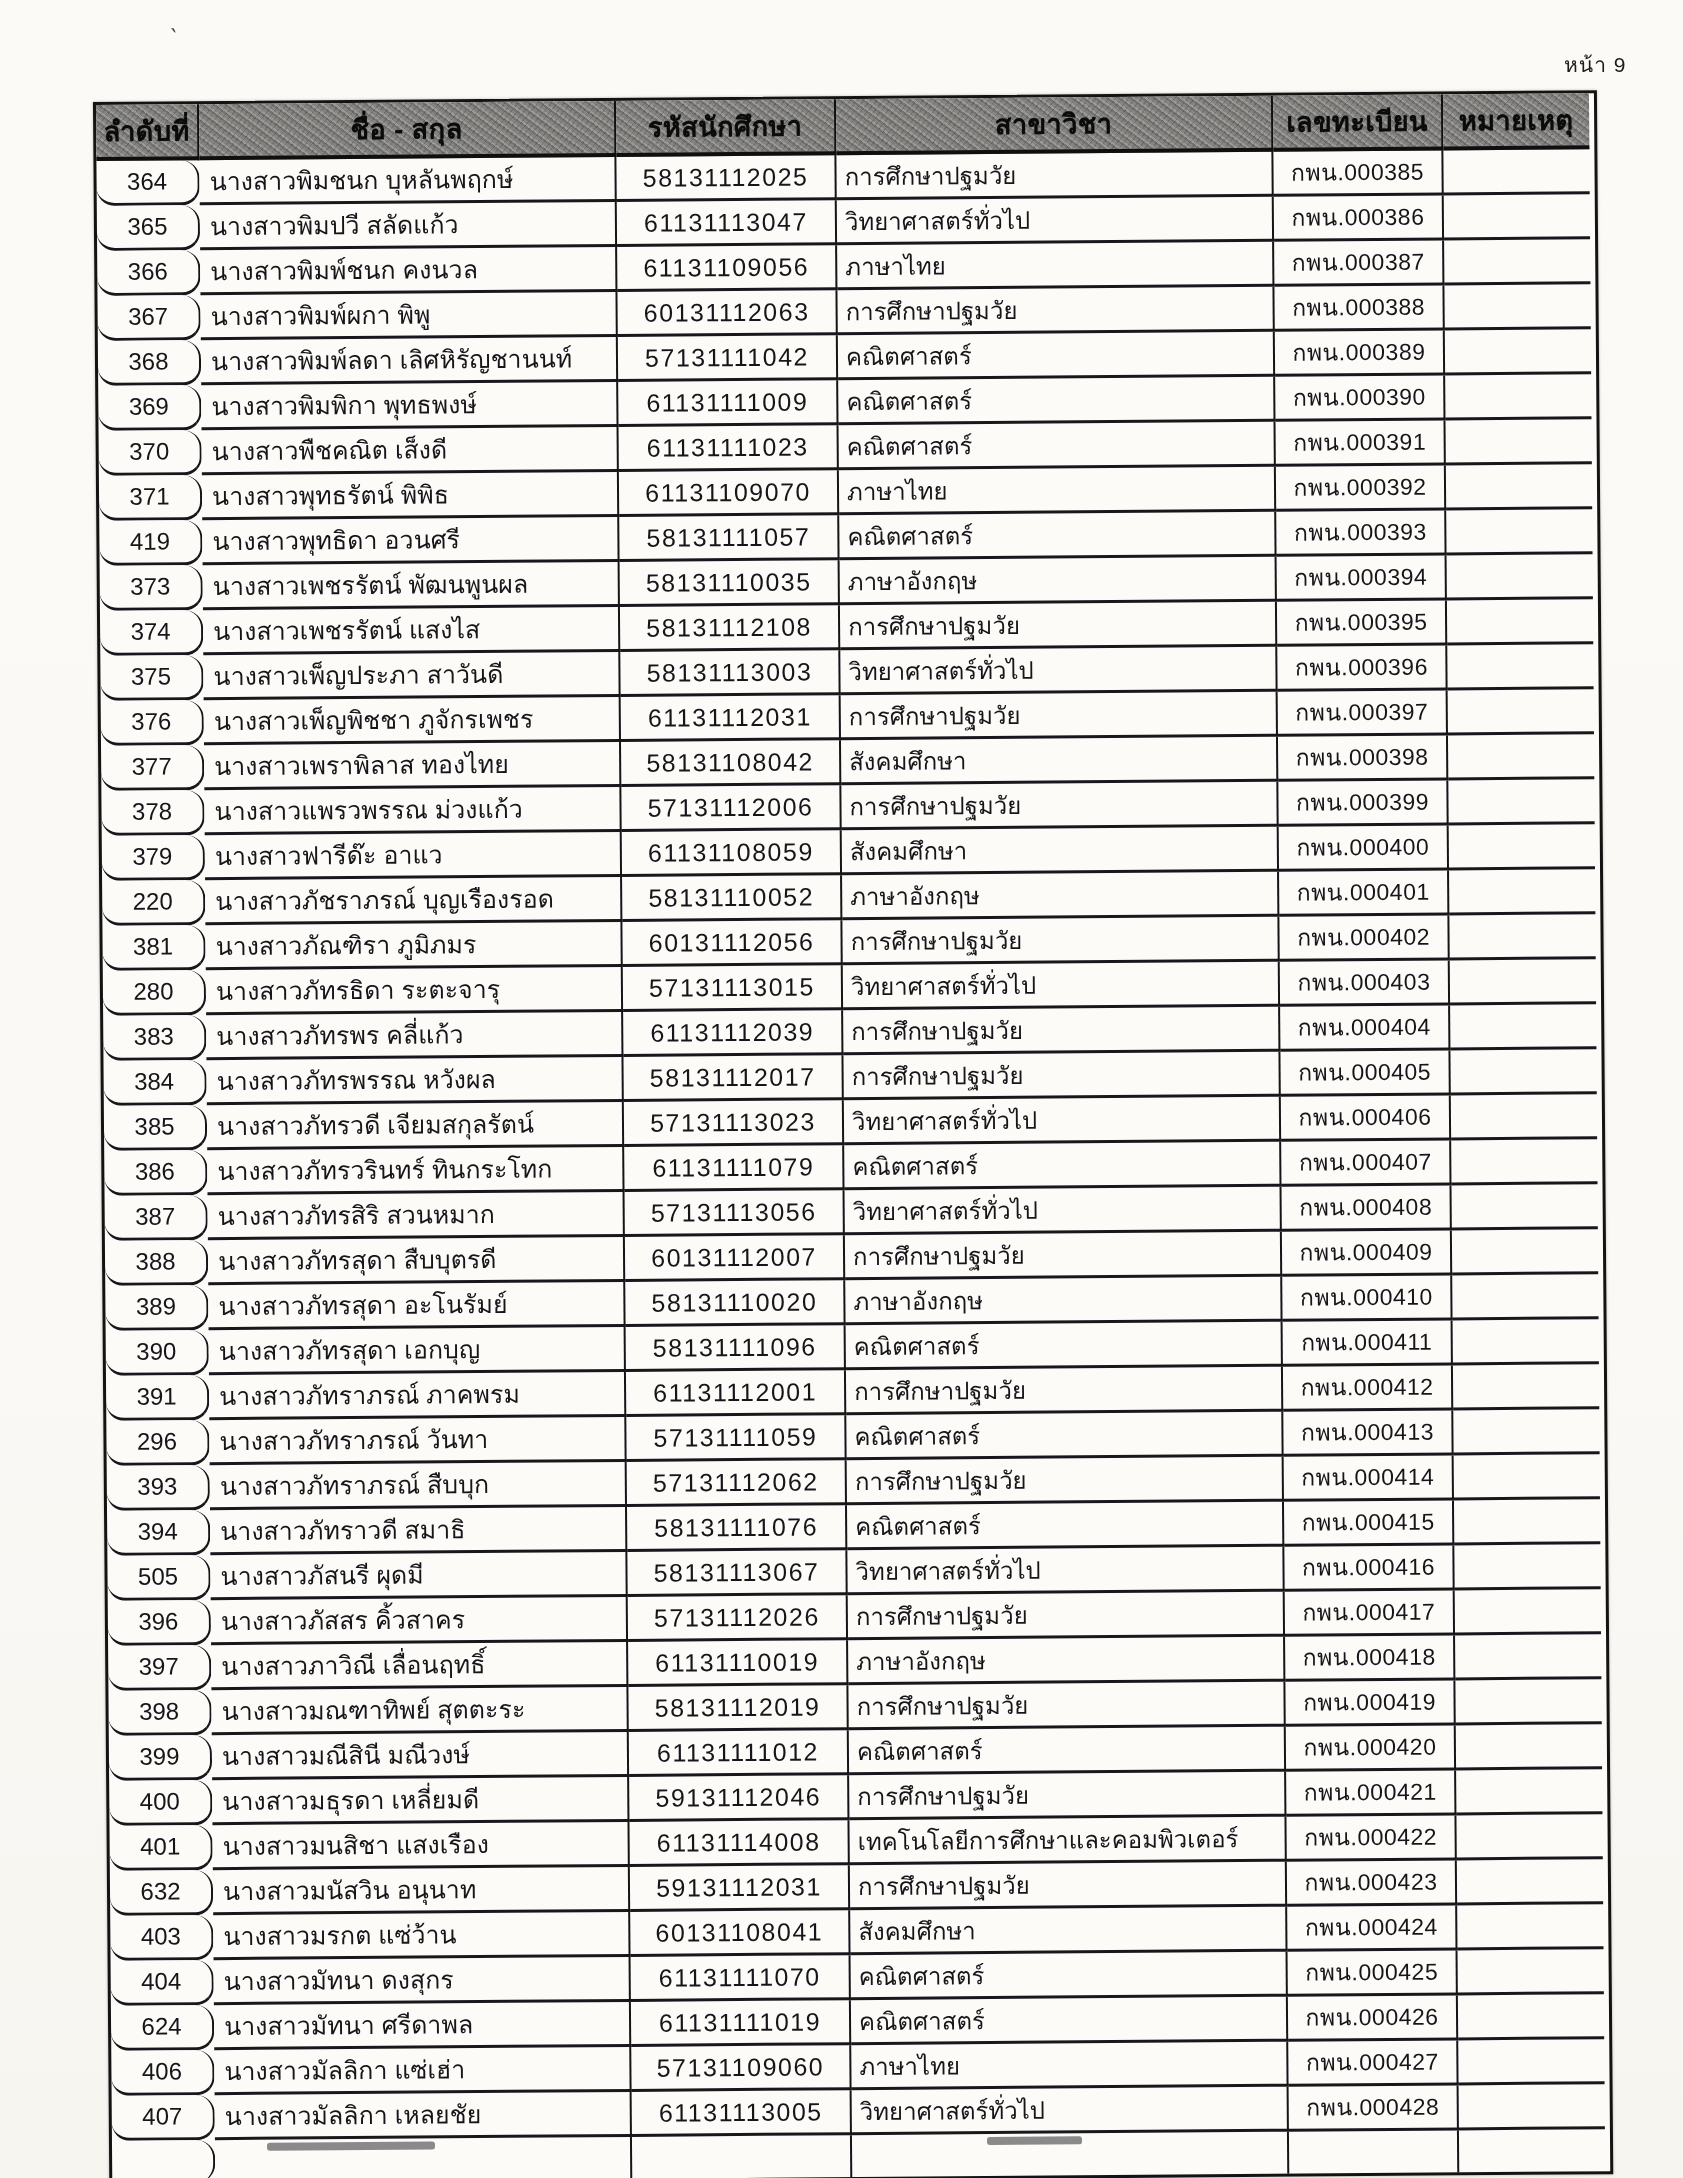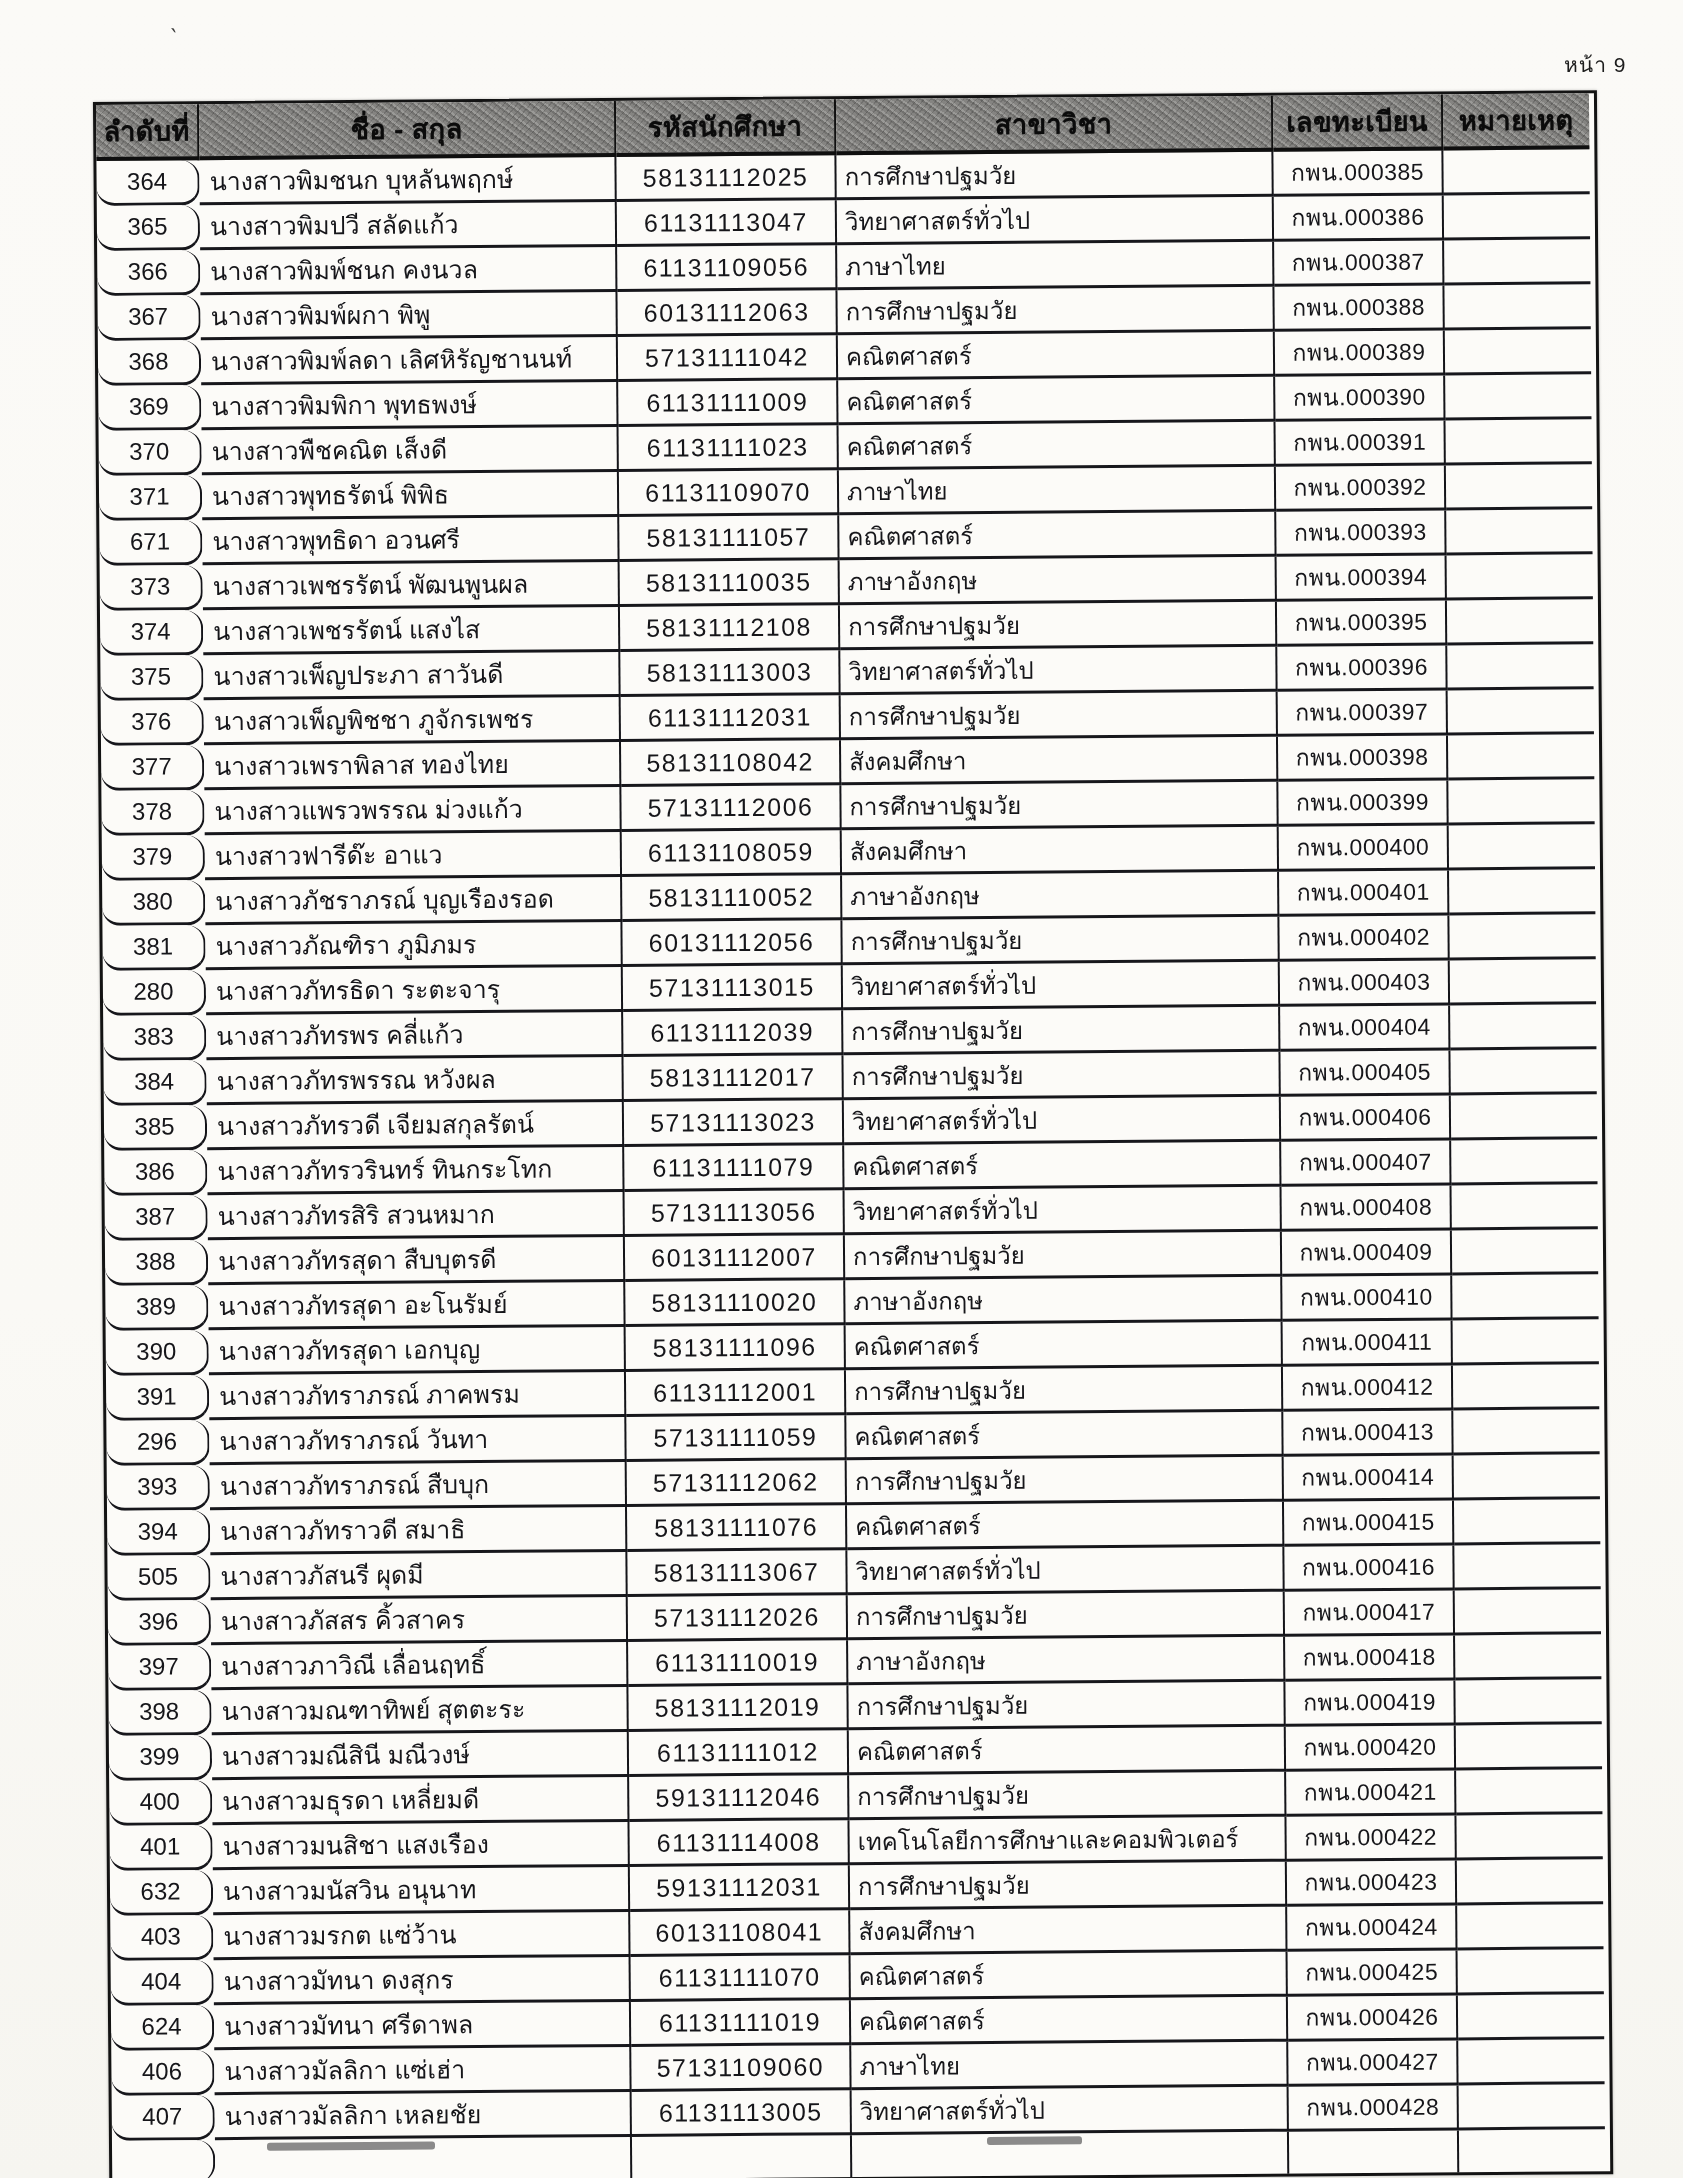--- a/index.html
+++ b/index.html
@@ -150,21 +150,21 @@
         </div>
         <div class="tr">
           <div class="td cell-no">371</div>
           <div class="td cell-name">นางสาวพุทธรัตน์ พิพิธ</div>
           <div class="td cell-id">61131109070</div>
           <div class="td cell-major">ภาษาไทย</div>
           <div class="td cell-reg">กพน.000392</div>
           <div class="td cell-remark"></div>
         </div>
         <div class="tr">
-          <div class="td cell-no">671</div>
+          <div class="td cell-no">419</div>
           <div class="td cell-name">นางสาวพุทธิดา อวนศรี</div>
           <div class="td cell-id">58131111057</div>
           <div class="td cell-major">คณิตศาสตร์</div>
           <div class="td cell-reg">กพน.000393</div>
           <div class="td cell-remark"></div>
         </div>
         <div class="tr">
           <div class="td cell-no">373</div>
           <div class="td cell-name">นางสาวเพชรรัตน์ พัฒนพูนผล</div>
           <div class="td cell-id">58131110035</div>
@@ -214,21 +214,21 @@
         </div>
         <div class="tr">
           <div class="td cell-no">379</div>
           <div class="td cell-name">นางสาวฟารีด๊ะ อาแว</div>
           <div class="td cell-id">61131108059</div>
           <div class="td cell-major">สังคมศึกษา</div>
           <div class="td cell-reg">กพน.000400</div>
           <div class="td cell-remark"></div>
         </div>
         <div class="tr">
-          <div class="td cell-no">380</div>
+          <div class="td cell-no">220</div>
           <div class="td cell-name">นางสาวภัชราภรณ์ บุญเรืองรอด</div>
           <div class="td cell-id">58131110052</div>
           <div class="td cell-major">ภาษาอังกฤษ</div>
           <div class="td cell-reg">กพน.000401</div>
           <div class="td cell-remark"></div>
         </div>
         <div class="tr">
           <div class="td cell-no">381</div>
           <div class="td cell-name">นางสาวภัณฑิรา ภูมิภมร</div>
           <div class="td cell-id">60131112056</div>

